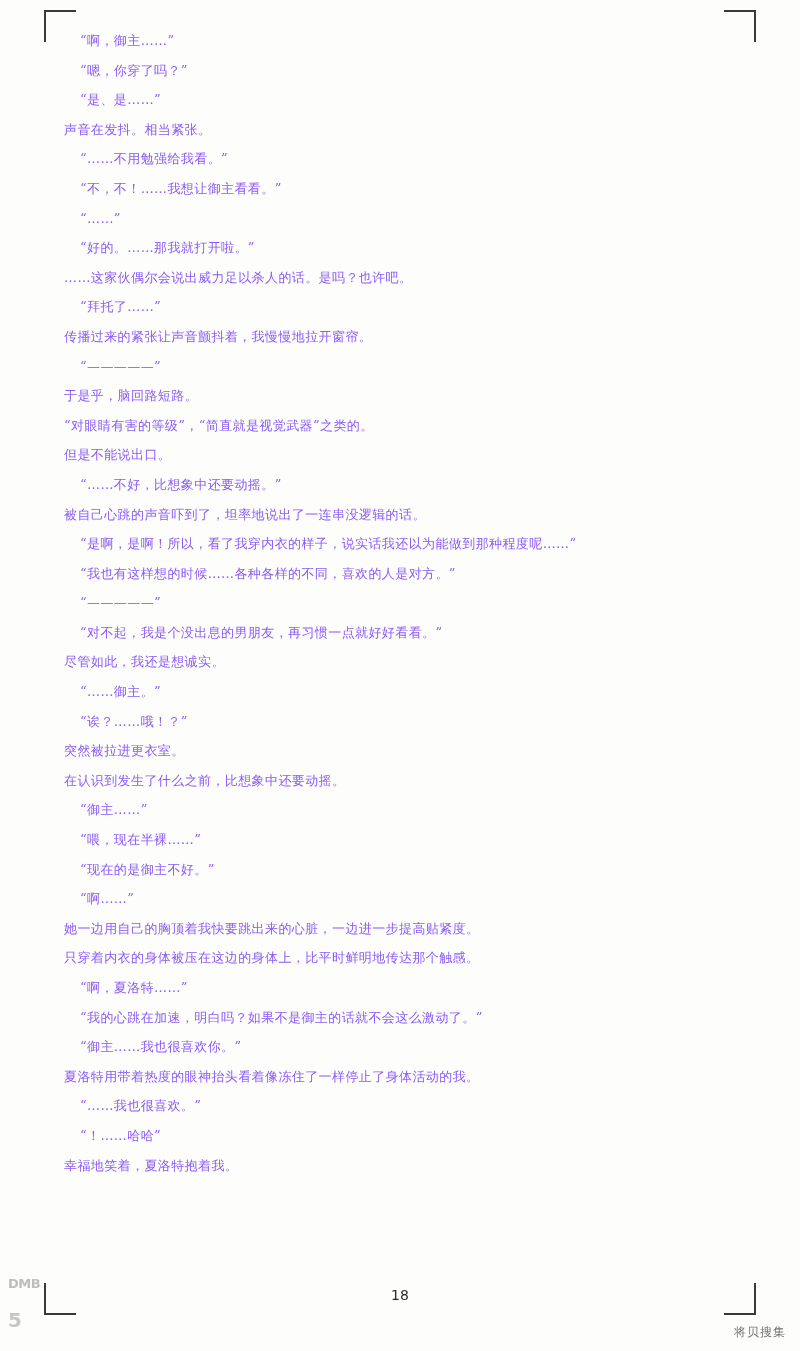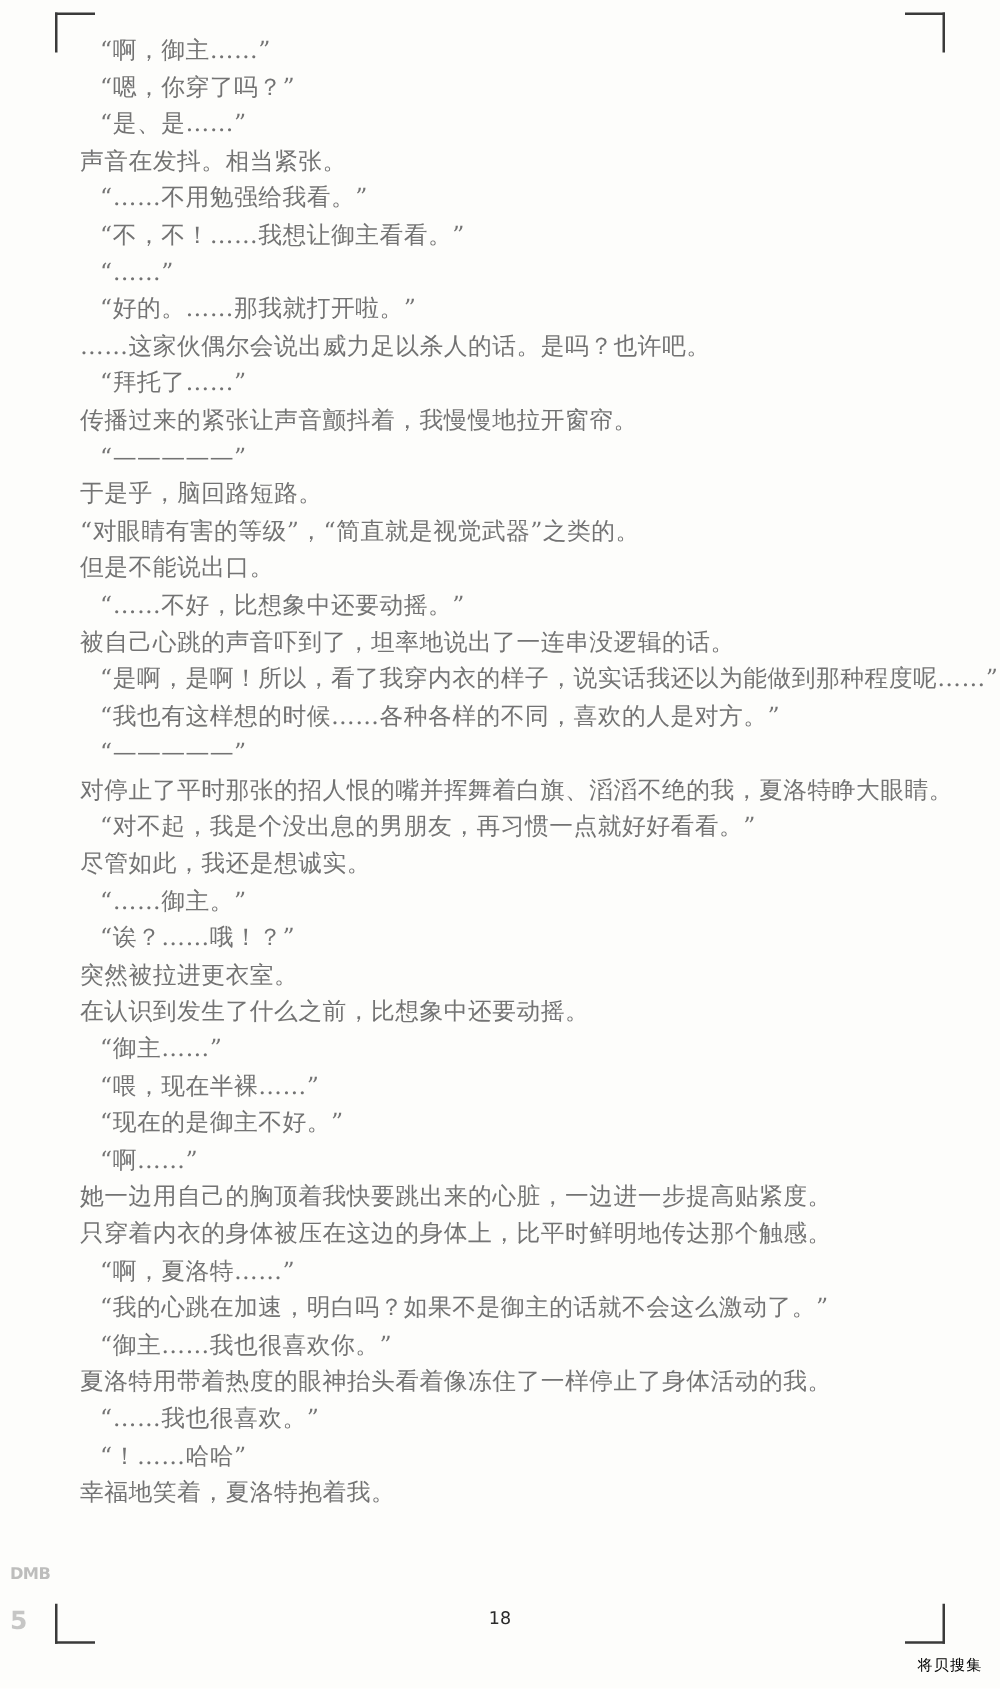--- a/index.html
+++ b/index.html
@@ -37,25 +37,25 @@
   .crop.br { bottom: 36px; right: 44px; border-bottom-width: 2px; border-right-width: 2px; }
 
   .text-body {
     position: absolute;
     top: 26px;
     left: 64px;
     width: 672px;
   }
 
   .line {
-    font-size: 19px;
+    font-size: 13px;
     line-height: 29.6px;
     letter-spacing: 0.4px;
     white-space: pre;
-    color: #737373;
+    color: #8b5cf6;
   }
   .line.indent {
     padding-left: 16px;
   }
 
   .page-number {
     position: absolute;
     bottom: 48px;
     left: 0;
     width: 800px;
@@ -74,35 +74,36 @@
     height: 70px;
     opacity: 0.55;
   }
   .wm-logo .wm-top {
     font-family: "DejaVu Sans", "Liberation Sans", sans-serif;
     font-weight: bold;
     font-size: 13px;
     color: #8a8a8a;
     letter-spacing: -0.5px;
     line-height: 14px;
+    margin-top: 24px;
   }
   .wm-logo .wm-bot {
     font-family: "DejaVu Sans", "Liberation Sans", sans-serif;
     font-weight: bold;
     font-size: 20px;
     color: #9a9a9a;
     line-height: 22px;
     margin-top: 18px;
   }
   .wm-credit {
     position: absolute;
     right: 14px;
     bottom: 10px;
     font-size: 12px;
-    color: #000000;
+    color: #737373;
     font-family: "DejaVu Sans", "Liberation Sans", sans-serif;
     letter-spacing: 1px;
   }
 </style>
 </head>
 <body>
 
 <div class="page">
 
   <div class="crop tl"></div>
@@ -124,21 +125,20 @@
       <div class="line">传播过来的紧张让声音颤抖着，我慢慢地拉开窗帘。</div>
       <div class="line indent">“—————”</div>
       <div class="line">于是乎，脑回路短路。</div>
       <div class="line">“对眼睛有害的等级”，“简直就是视觉武器”之类的。</div>
       <div class="line">但是不能说出口。</div>
       <div class="line indent">“……不好，比想象中还要动摇。”</div>
       <div class="line">被自己心跳的声音吓到了，坦率地说出了一连串没逻辑的话。</div>
       <div class="line indent">“是啊，是啊！所以，看了我穿内衣的样子，说实话我还以为能做到那种程度呢……”</div>
       <div class="line indent">“我也有这样想的时候……各种各样的不同，喜欢的人是对方。”</div>
       <div class="line indent">“—————”</div>
-      <div class="line">对停止了平时那张的招人恨的嘴并挥舞着白旗、滔滔不绝的我，夏洛特睁大眼睛。</div>
       <div class="line indent">“对不起，我是个没出息的男朋友，再习惯一点就好好看看。”</div>
       <div class="line">尽管如此，我还是想诚实。</div>
       <div class="line indent">“……御主。”</div>
       <div class="line indent">“诶？……哦！？”</div>
       <div class="line">突然被拉进更衣室。</div>
       <div class="line">在认识到发生了什么之前，比想象中还要动摇。</div>
       <div class="line indent">“御主……”</div>
       <div class="line indent">“喂，现在半裸……”</div>
       <div class="line indent">“现在的是御主不好。”</div>
       <div class="line indent">“啊……”</div>

